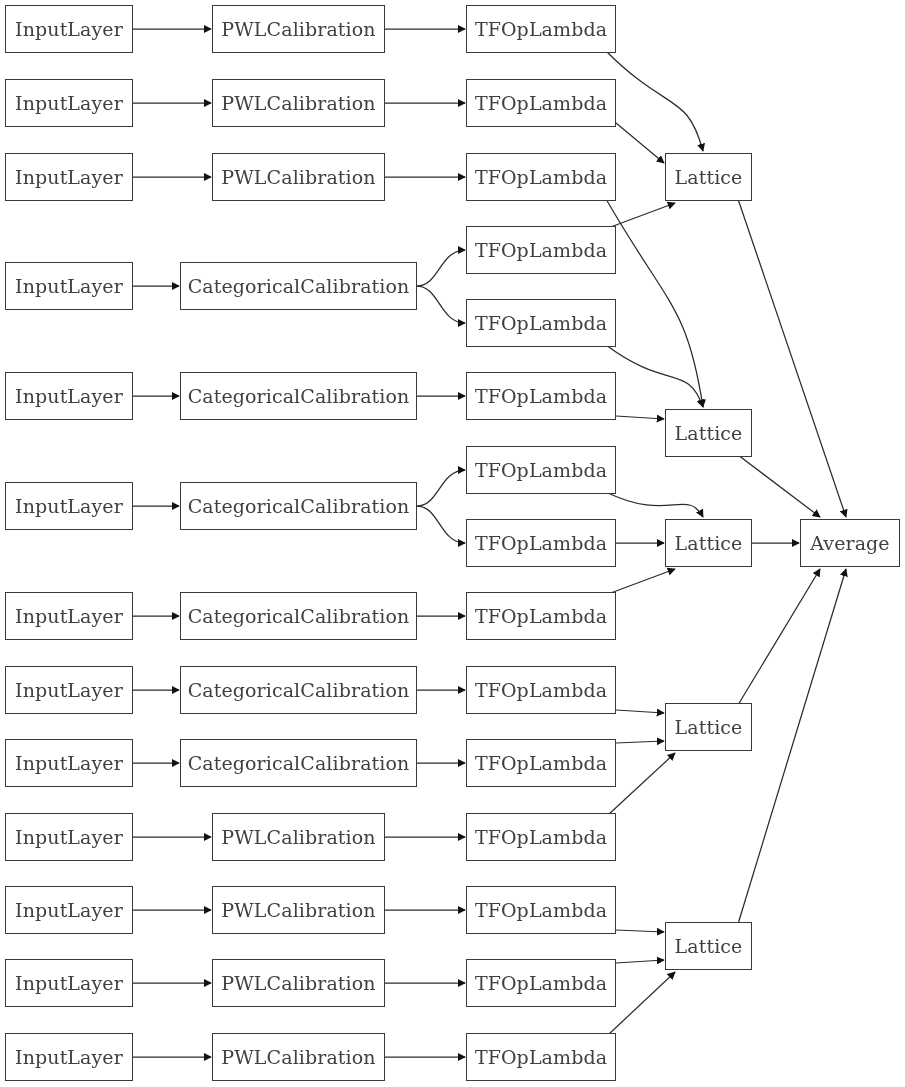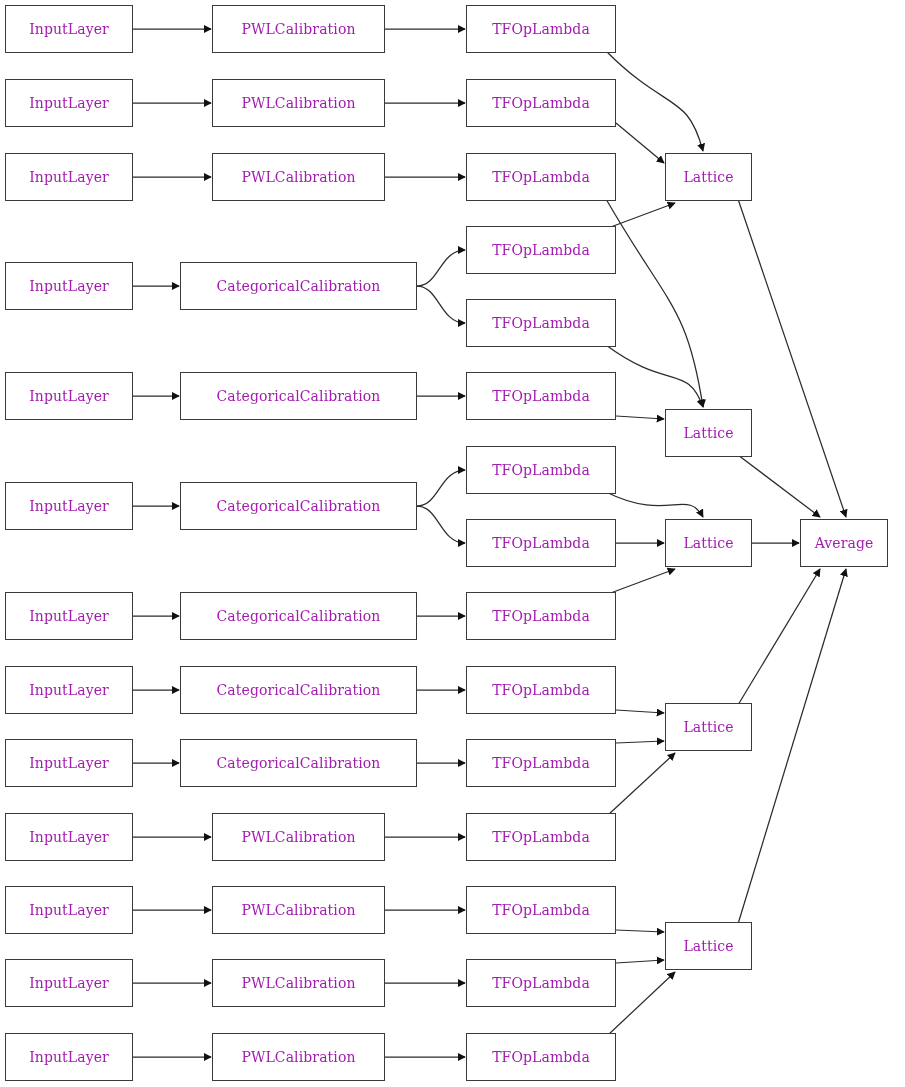--- a/index.html
+++ b/index.html
@@ -5,21 +5,21 @@
 <style>
   html,body{margin:0;padding:0;background:#ffffff;}
   body{width:905px;height:1087px;overflow:hidden;
        font-family:"DejaVu Serif","Liberation Serif",serif;}
   #graph{position:relative;width:905px;height:1087px;background:#fff;}
   svg.edges{position:absolute;left:0;top:0;width:905px;height:1087px;overflow:visible;}
   .node{position:absolute;box-sizing:border-box;background:#ffffff;
         border:1px solid #3a3a3a;display:flex;align-items:center;
         justify-content:center;}
   .node .lbl{font-family:"DejaVu Serif","Liberation Serif",serif;
-             font-size:14px;color:#a21caf;line-height:1;white-space:nowrap;
+             font-size:19px;color:#404040;line-height:1;white-space:nowrap;
              letter-spacing:0.1px;}
   .edge{fill:none;stroke:#2b2b2b;stroke-width:1.25;}
   .arrowhead{fill:#111111;stroke:none;}
 </style>
 </head>
 <body>
 
 <div id="graph">
   <svg class="edges" viewBox="0 0 905 1087" preserveAspectRatio="none" aria-hidden="true">
     <defs>
@@ -210,17 +210,17 @@
       </div>
       <div class="node kind-lattice" style="left: 665px; top: 519px; width: 87px; height: 48px;">
         <span class="lbl">Lattice</span>
       </div>
       <div class="node kind-lattice" style="left: 665px; top: 703px; width: 87px; height: 48px;">
         <span class="lbl">Lattice</span>
       </div>
       <div class="node kind-lattice" style="left: 665px; top: 922px; width: 87px; height: 48px;">
         <span class="lbl">Lattice</span>
       </div>
-      <div class="node kind-average" style="left: 800px; top: 519px; width: 88px; height: 48px;">
+      <div class="node kind-average" style="left: 800px; top: 519px; width: 100px; height: 48px;">
         <span class="lbl">Average</span>
       </div>
     </div>
 </div>
 
 </body></html>

